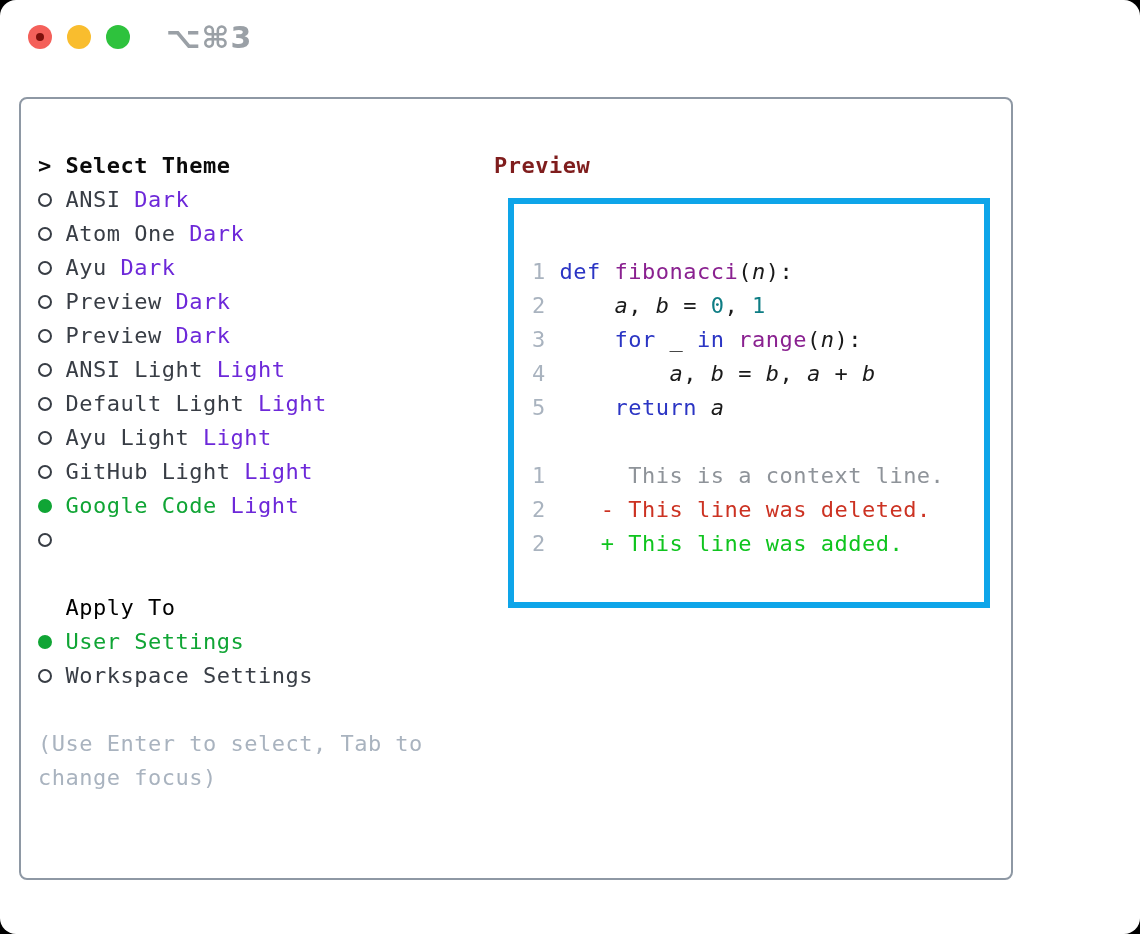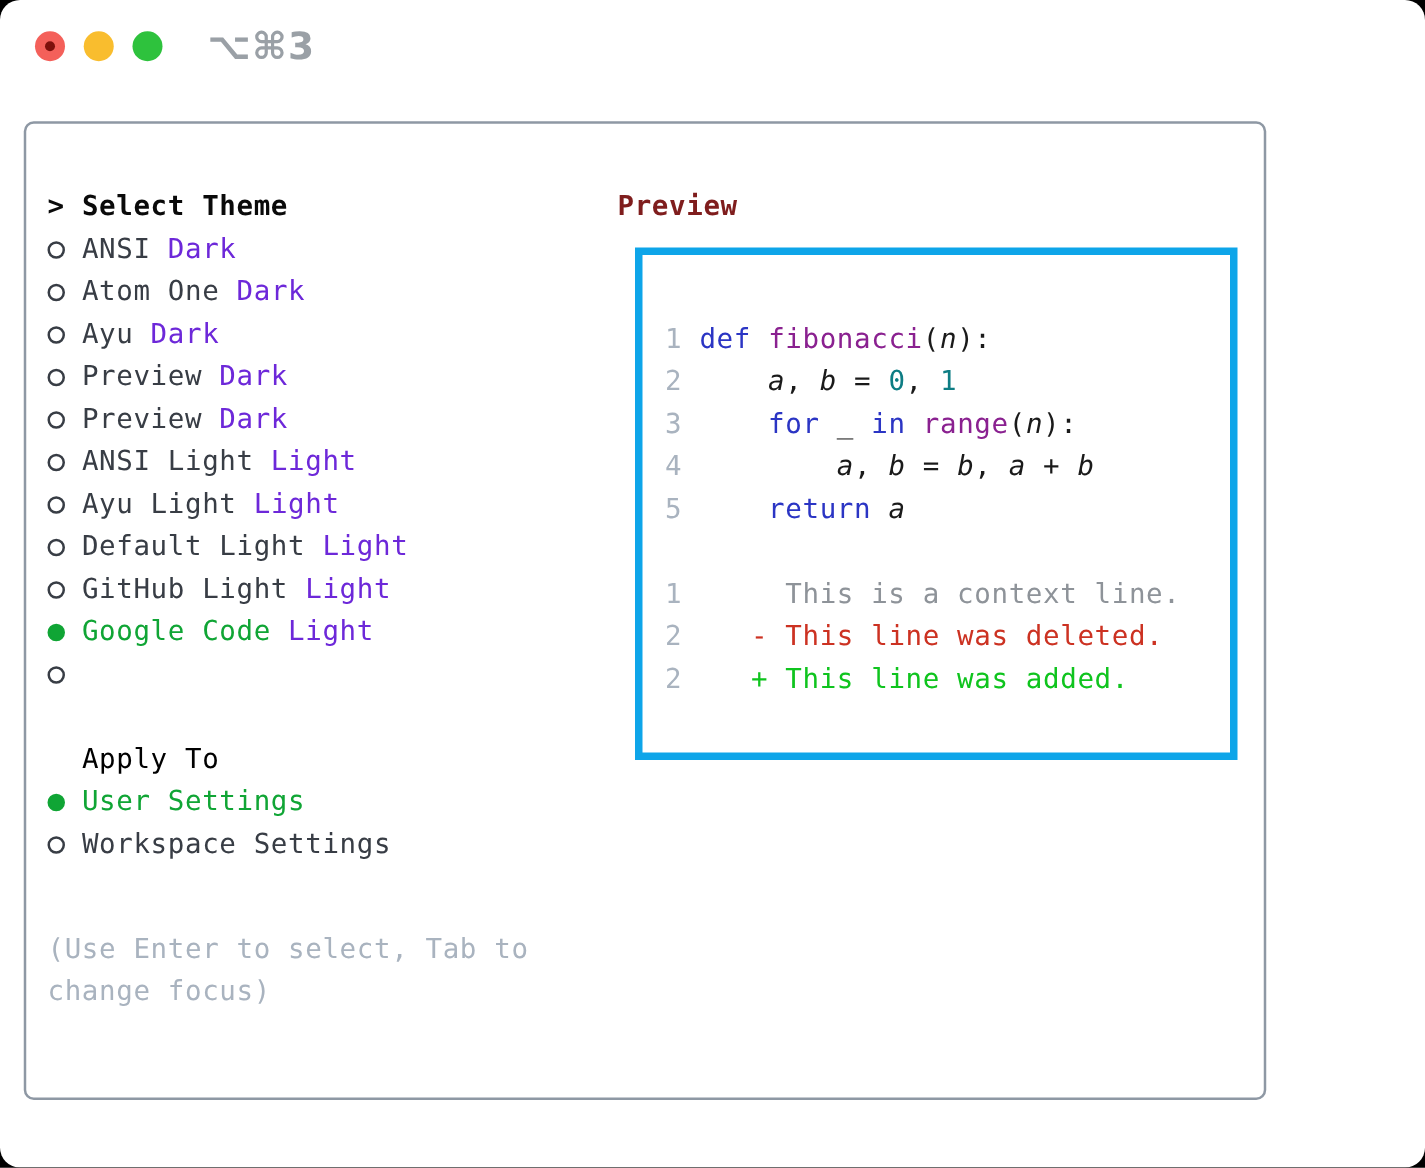--- a/index.html
+++ b/index.html
@@ -33,21 +33,21 @@
   .caret{font-weight:bold;color:#0a0a0a;}
   .circle{width:14px;height:14px;border-radius:50%;border:2px solid #383d45;box-sizing:border-box;}
   .circle.filled{background:#10a535;border-color:#10a535;}
   .label{white-space:pre;}
   .hdr{font-weight:bold;color:#0a0a0a;}
   .hdr2{color:#000;}
   .tname{color:#383d45;}
   .tname.sel{color:#10a535;}
   .variant{color:#6d28d9;}
   .spacer{height:34px;}
-  .help{width:400px;color:#a9b3bf;white-space:normal;margin-top:16px;}
+  .help{width:400px;color:#a9b3bf;white-space:normal;}
   
   .preview-label{position:absolute;left:473px;top:50px;font-weight:bold;color:#7f1d1d;}
   .preview-box{
     position:absolute;left:487px;top:99px;width:482px;height:410px;
     border:6px solid #0ea5e9;box-sizing:border-box;background:#fff;
   }
   .code-block{position:absolute;left:18px;top:51px;white-space:pre;}
   .cline{height:34px;white-space:pre;}
   .lnum{color:#a9b3bf;}
   .seg-italic{font-style:italic;}
@@ -73,22 +73,22 @@
         <span class="marker caret">&gt;</span>
         <span class="label hdr">Select Theme</span>
       </div>
       <div id="theme-list">
           <div class="row"><span class="marker"><span class="circle"></span></span><span class="label"><span class="tname">ANSI</span><span class="variant"> Dark</span></span></div>
           <div class="row"><span class="marker"><span class="circle"></span></span><span class="label"><span class="tname">Atom One</span><span class="variant"> Dark</span></span></div>
           <div class="row"><span class="marker"><span class="circle"></span></span><span class="label"><span class="tname">Ayu</span><span class="variant"> Dark</span></span></div>
           <div class="row"><span class="marker"><span class="circle"></span></span><span class="label"><span class="tname">Preview</span><span class="variant"> Dark</span></span></div>
           <div class="row"><span class="marker"><span class="circle"></span></span><span class="label"><span class="tname">Preview</span><span class="variant"> Dark</span></span></div>
           <div class="row"><span class="marker"><span class="circle"></span></span><span class="label"><span class="tname">ANSI Light</span><span class="variant"> Light</span></span></div>
+          <div class="row"><span class="marker"><span class="circle"></span></span><span class="label"><span class="tname">Default Light</span><span class="variant"> Light</span></span></div>
           <div class="row"><span class="marker"><span class="circle"></span></span><span class="label"><span class="tname">Ayu Light</span><span class="variant"> Light</span></span></div>
-          <div class="row"><span class="marker"><span class="circle"></span></span><span class="label"><span class="tname">Default Light</span><span class="variant"> Light</span></span></div>
           <div class="row"><span class="marker"><span class="circle"></span></span><span class="label"><span class="tname">GitHub Light</span><span class="variant"> Light</span></span></div>
           <div class="row"><span class="marker"><span class="circle filled"></span></span><span class="label"><span class="tname sel">Google Code</span><span class="variant"> Light</span></span></div>
           <div class="row"><span class="marker"><span class="circle"></span></span></div>
         </div>
       <div class="spacer"></div>
       <div class="row">
         <span class="marker"></span>
         <span class="label hdr2">Apply To</span>
       </div>
       <div id="apply-list">

